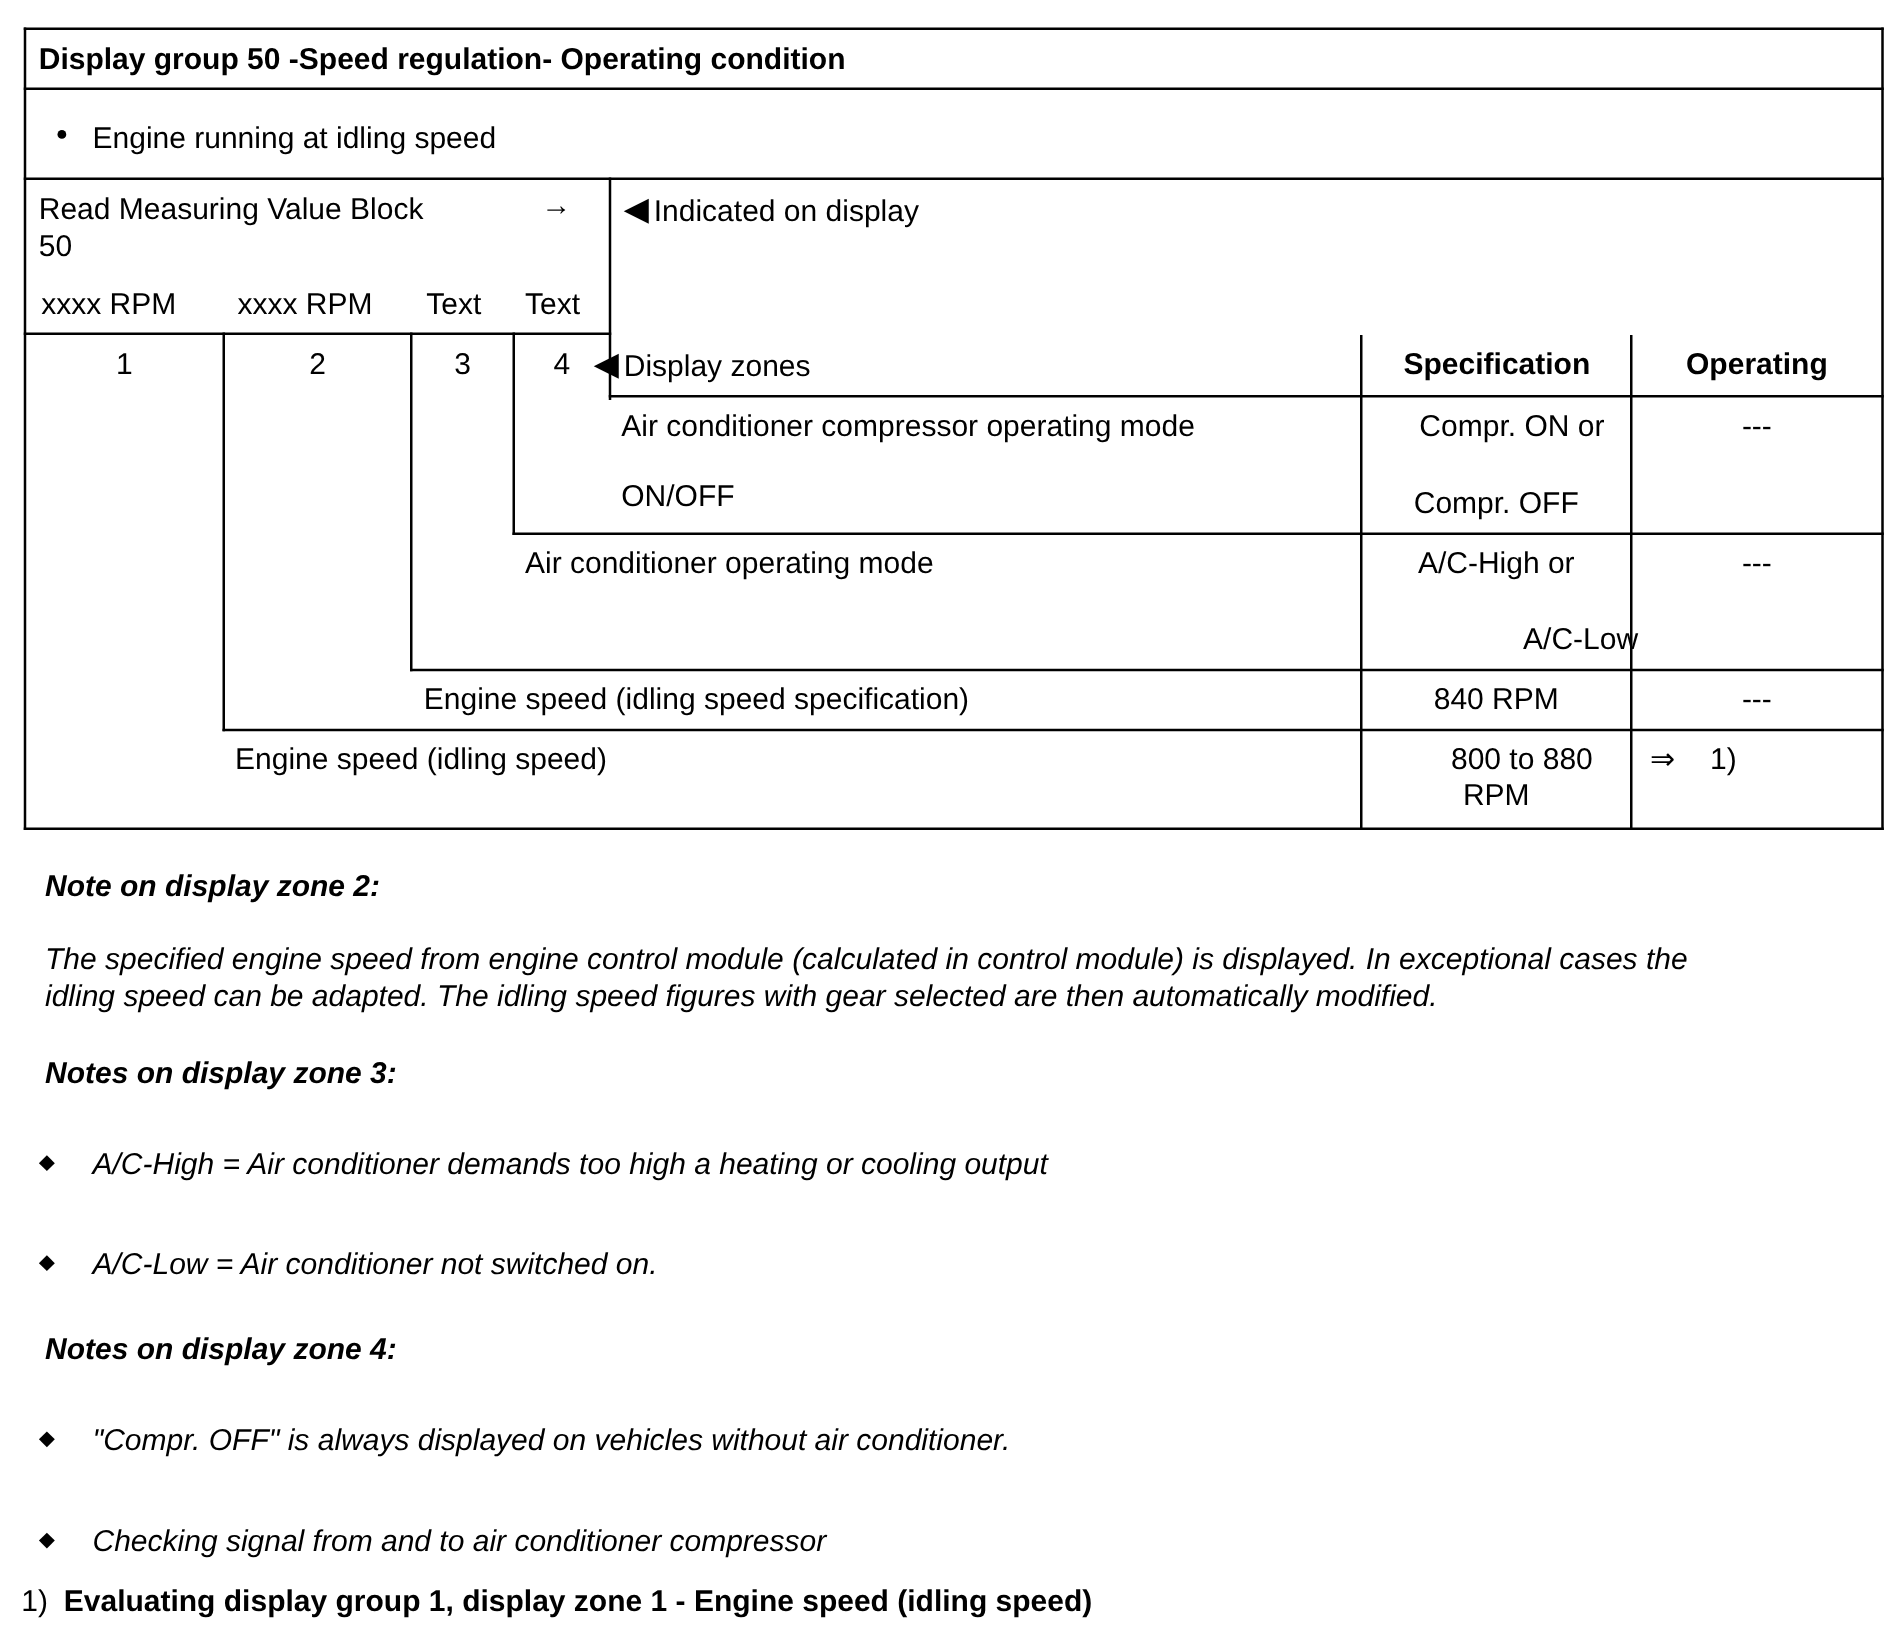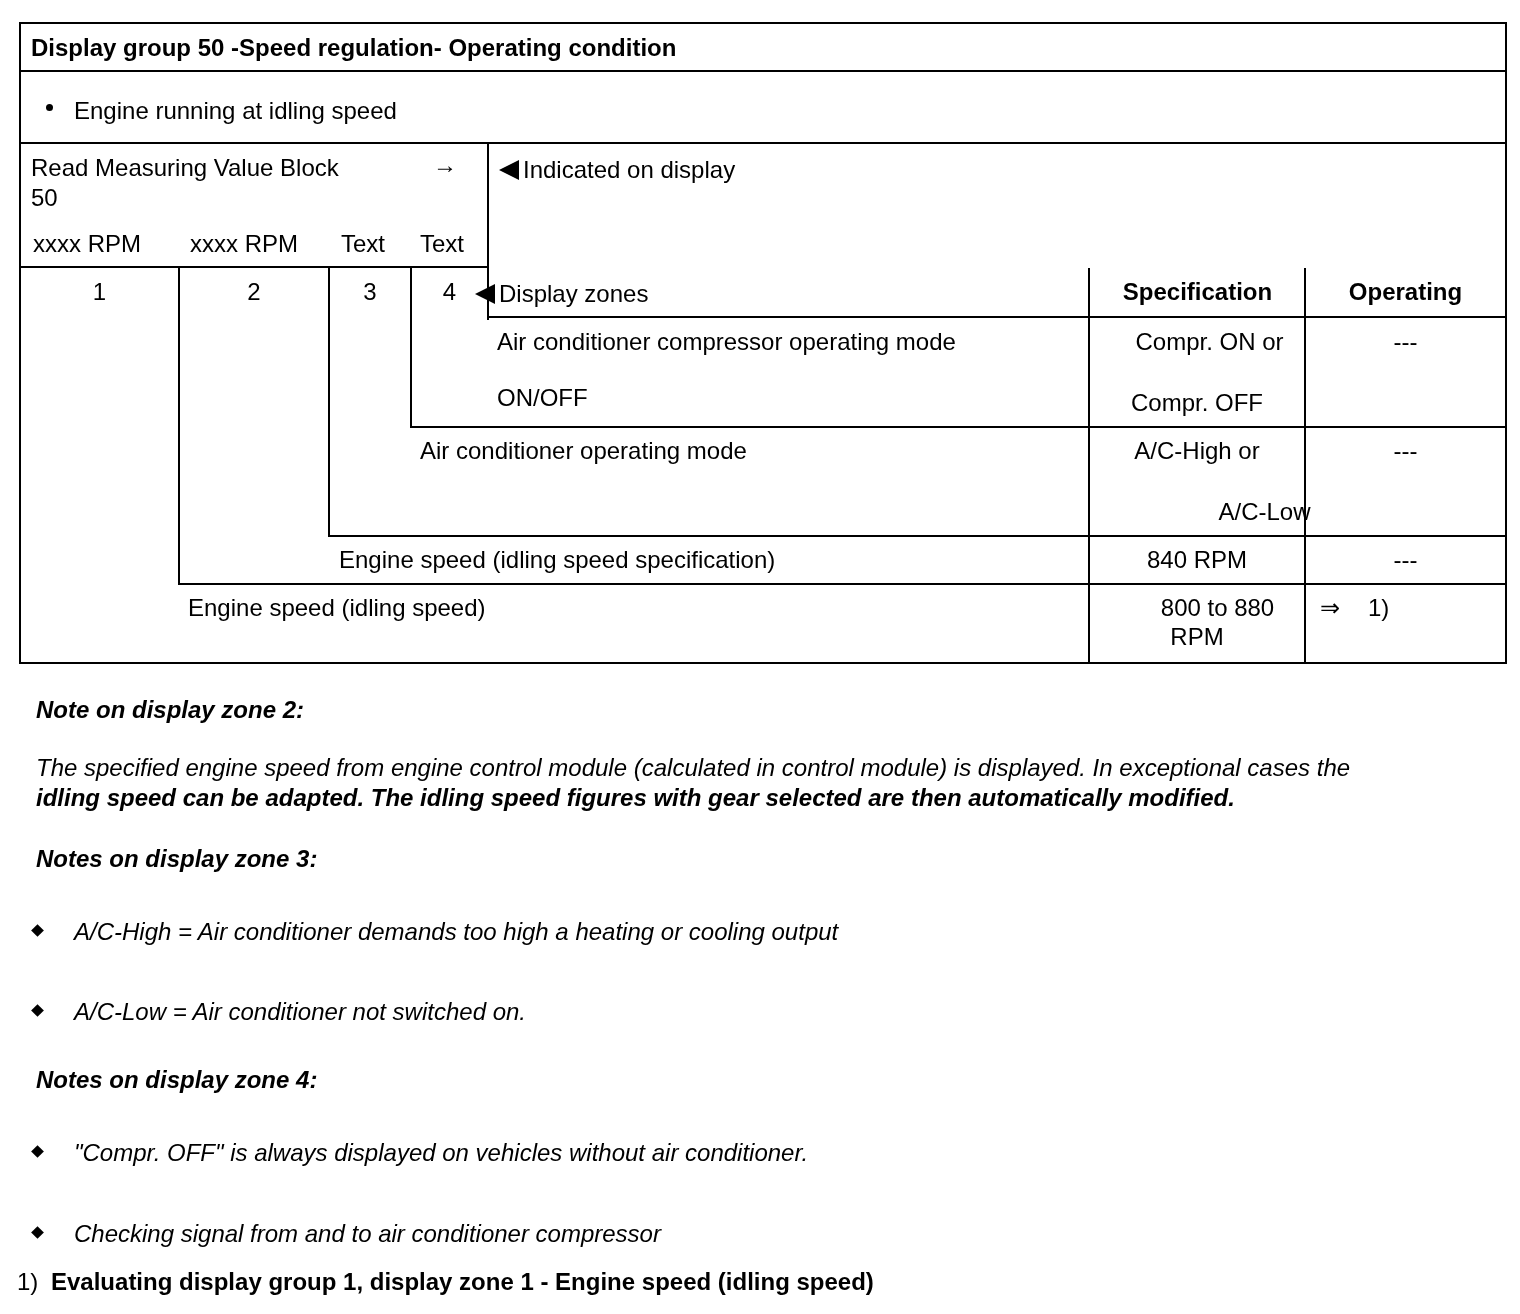--- a/index.html
+++ b/index.html
@@ -89,21 +89,21 @@
     <div class="t c" style="left:1090px;top:593px;width:255px;">800 to 880</div>
     <div class="t c" style="left:1090px;top:622px;width:214px;">RPM</div>
     <div class="t" style="left:1320px;top:593px;">⇒</div>
     <div class="t" style="left:1368px;top:593px;">1)</div>
   </div>
 </div>
 
 <div>
   <div class="t b i" style="left:20px;top:695px;">Note on display zone 2:</div>
   <div class="t i" style="left:20px;top:753px;">The specified engine speed from engine control module (calculated in control module) is displayed. In exceptional cases the</div>
-  <div class="t i" style="left:20px;top:783px;font-weight:bold;">idling speed can be adapted. The idling speed figures with gear selected are then automatically modified.</div>
+  <div class="t i" style="left:20px;top:783px;">idling speed can be adapted. The idling speed figures with gear selected are then automatically modified.</div>
 
   <div class="t b i" style="left:20px;top:844px;">Notes on display zone 3:</div>
   <div class="diamond" style="left:33px;top:926px;"></div>
   <div class="t i" style="left:58px;top:917px;">A/C-High = Air conditioner demands too high a heating or cooling output</div>
   <div class="diamond" style="left:33px;top:1006px;"></div>
   <div class="t i" style="left:58px;top:997px;">A/C-Low = Air conditioner not switched on.</div>
 
   <div class="t b i" style="left:20px;top:1065px;">Notes on display zone 4:</div>
   <div class="diamond" style="left:33px;top:1147px;"></div>
   <div class="t i" style="left:58px;top:1138px;">"Compr. OFF" is always displayed on vehicles without air conditioner.</div>

